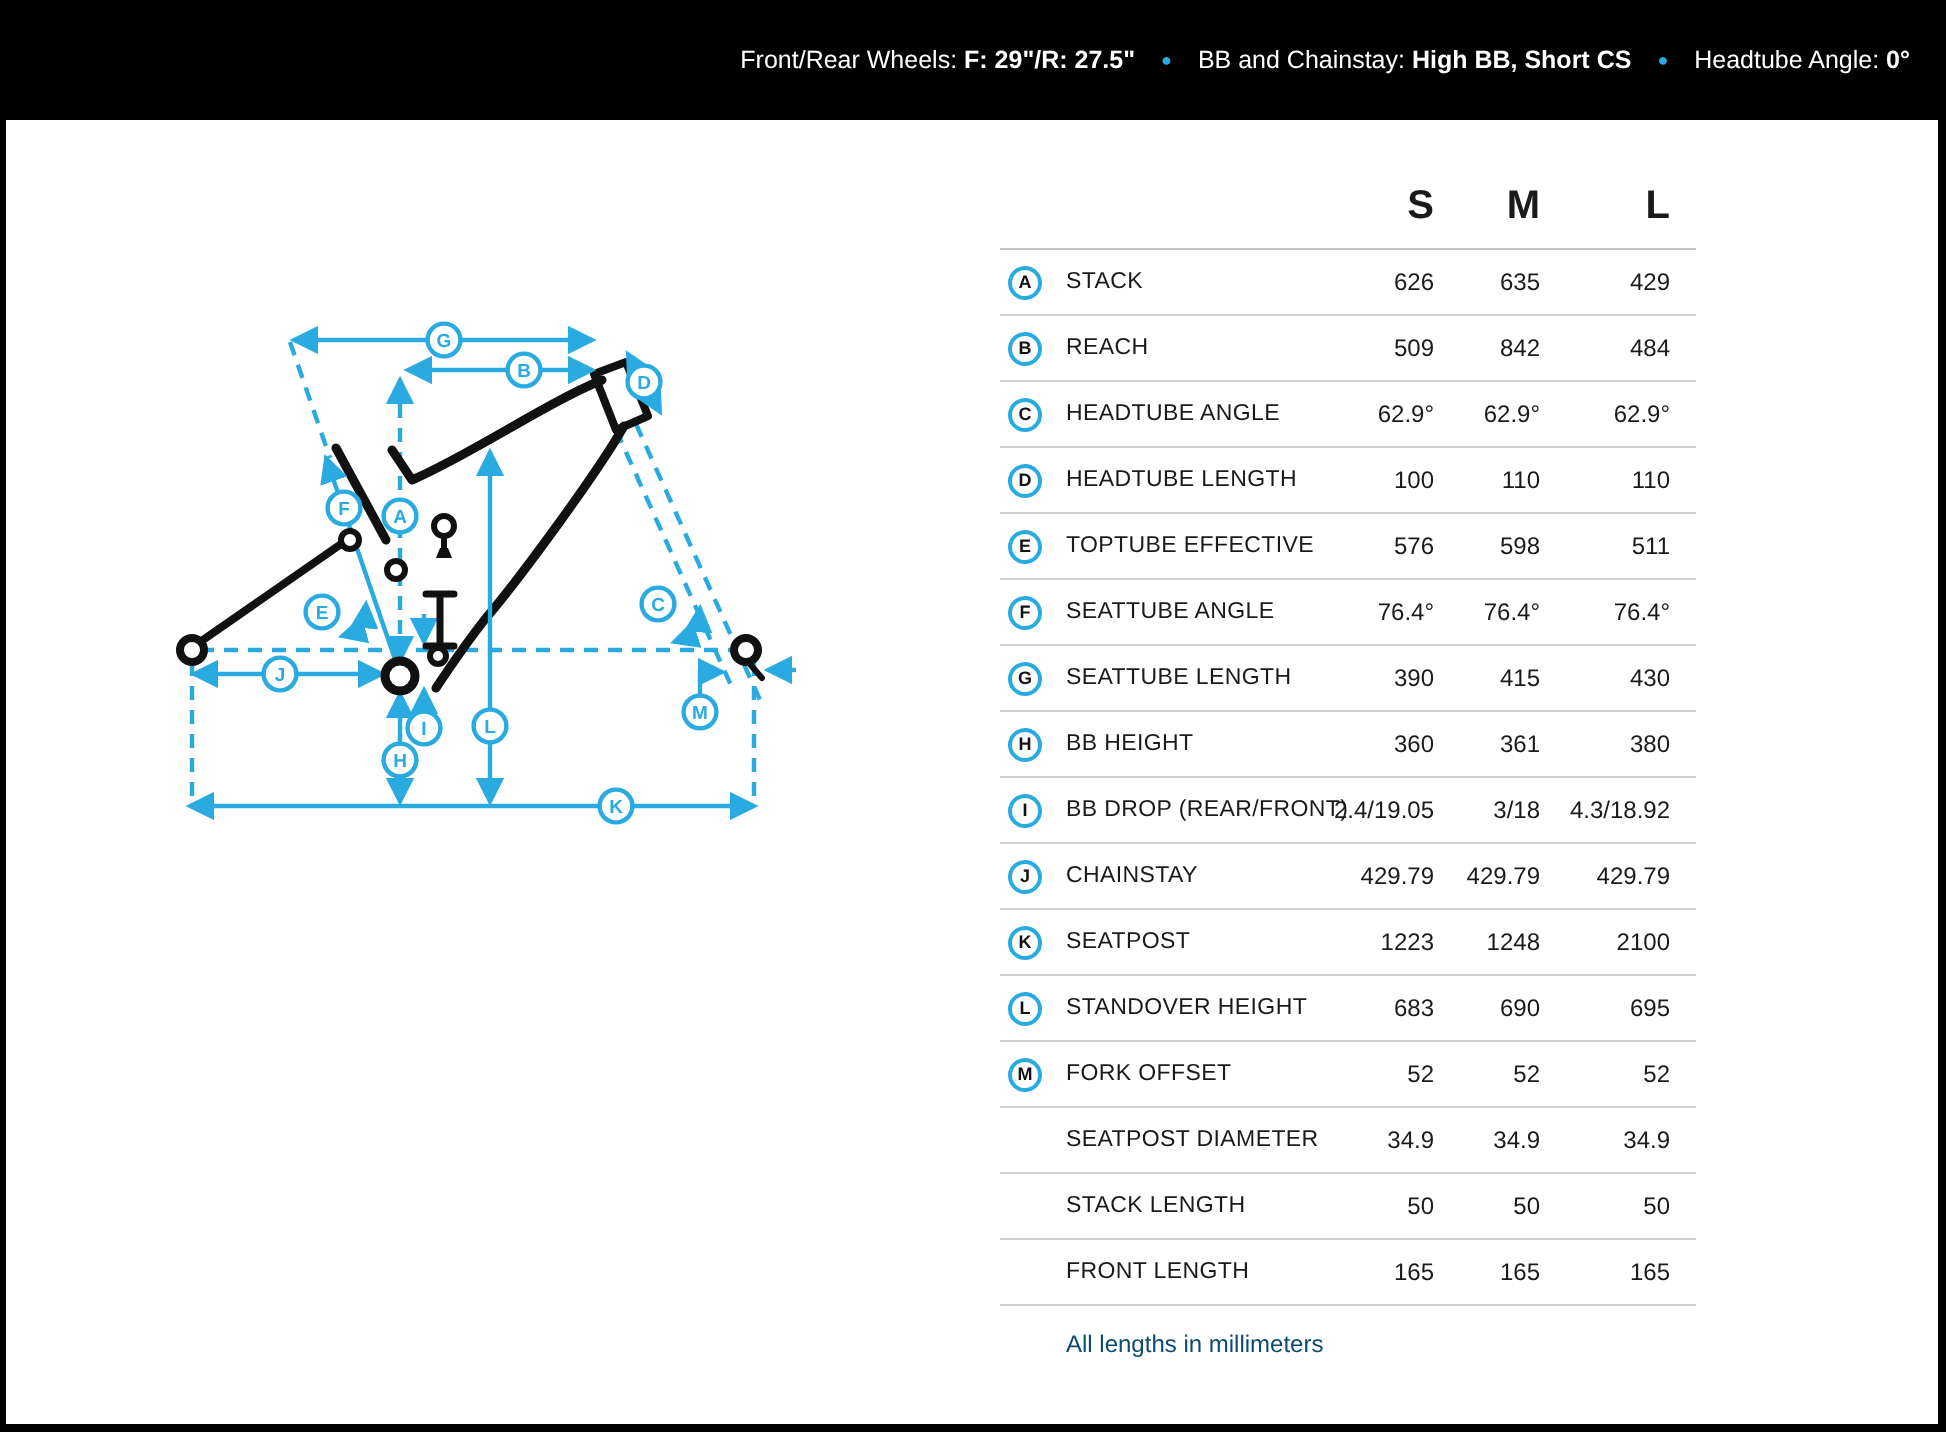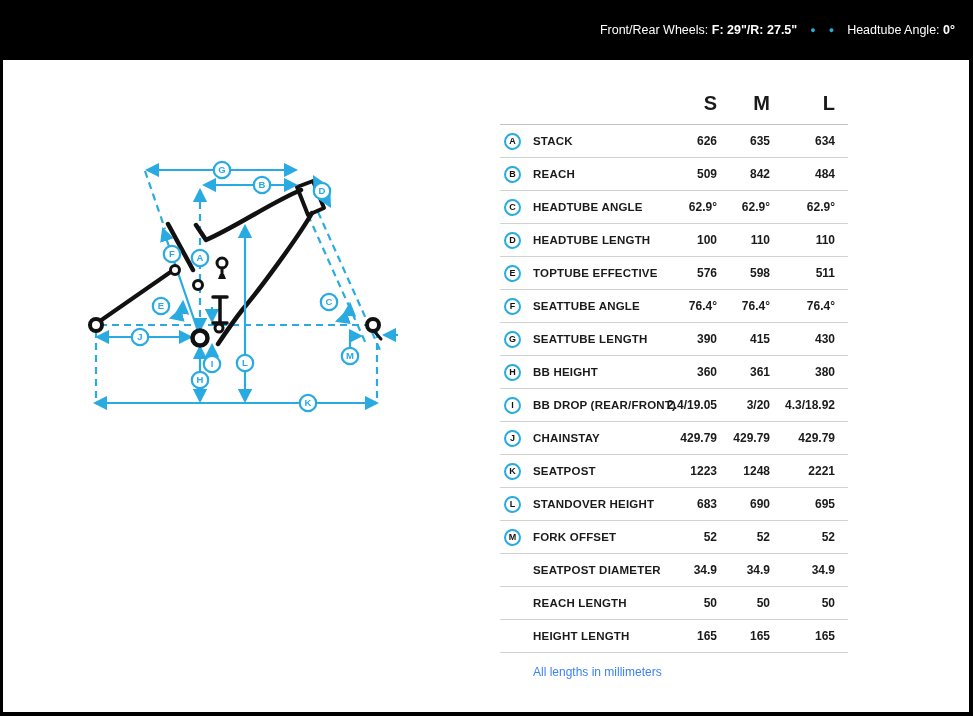--- a/index.html
+++ b/index.html
@@ -29,33 +29,34 @@
   .thead{position:relative;height:38px;border-bottom:1px solid #c3c3c3;}
   .thead .hcell{position:absolute;top:6px;width:70px;text-align:right;font-size:20px;font-weight:bold;}
   .trow{position:relative;height:32px;border-bottom:1px solid #d2d2d2;display:flex;align-items:center;}
   .tbadge{
     box-sizing:border-box;flex:0 0 17px;width:17px;height:17px;margin-left:4px;
     border:2px solid #29ABE2;border-radius:50%;
     display:flex;align-items:center;justify-content:center;
     font-size:9px;font-weight:bold;color:#111;
   }
   .tbadge.empty{visibility:hidden;}
-  .tlabel{margin-left:12px;font-weight:bold;font-size:11.5px;letter-spacing:.2px;}
-  .tval{position:absolute;width:80px;text-align:right;font-size:12px;font-weight:bold;}
+  .tlabel{margin-left:12px;font-weight:normal;font-size:11.5px;letter-spacing:.2px;}
+  .tval{position:absolute;width:80px;text-align:right;font-size:12px;font-weight:normal;}
   .c0{right:131px}.c1{right:78px}.c2{right:13px}
-  .footnote{margin:12px 0 0 33px;font-size:12px;color:#3b82f6;}
+  .footnote{margin:12px 0 0 33px;font-size:12px;color:#0c4a6e;}
 </style>
 </head>
 <body>
 
 <div class="page">
 
   <header class="topbar" id="topbar">
       <span class="tb-item"><span class="tb-label">Front/Rear Wheels: </span><span class="tb-value">F: 29"/R: 27.5"</span></span>
       <span class="tb-dot">●</span>
+      <span class="tb-item"><span class="tb-label">BB and Chainstay: </span><span class="tb-value">High BB, Short CS</span></span>
       <span class="tb-dot">●</span>
       <span class="tb-item"><span class="tb-label">Headtube Angle: </span><span class="tb-value">0°</span></span>
     </header>
 
   <svg class="diagram" viewBox="64 150 350 265" xmlns="http://www.w3.org/2000/svg">
     <defs>
       <marker id="arr" viewBox="0 0 10 10" refX="8.5" refY="5" markerWidth="6.5" markerHeight="6.5" orient="auto-start-reverse">
         <path d="M0,0 L10,5 L0,10 z" fill="#29ABE2"></path>
       </marker>
     </defs>
@@ -148,21 +149,21 @@
         <span class="hcell c0">S</span>
         <span class="hcell c1">M</span>
         <span class="hcell c2">L</span>
       </div>
     <div id="tbody">
         <div class="trow">
           <span class="tbadge">A</span>
           <span class="tlabel">STACK</span>
           <span class="tval c0">626</span>
           <span class="tval c1">635</span>
-          <span class="tval c2">634</span>
+          <span class="tval c2">429</span>
         </div>
         <div class="trow">
           <span class="tbadge">B</span>
           <span class="tlabel">REACH</span>
           <span class="tval c0">509</span>
           <span class="tval c1">842</span>
           <span class="tval c2">484</span>
         </div>
         <div class="trow">
           <span class="tbadge">C</span>
@@ -203,36 +204,36 @@
           <span class="tbadge">H</span>
           <span class="tlabel">BB HEIGHT</span>
           <span class="tval c0">360</span>
           <span class="tval c1">361</span>
           <span class="tval c2">380</span>
         </div>
         <div class="trow">
           <span class="tbadge">I</span>
           <span class="tlabel">BB DROP (REAR/FRONT)</span>
           <span class="tval c0">2.4/19.05</span>
-          <span class="tval c1">3/20</span>
+          <span class="tval c1">3/18</span>
           <span class="tval c2">4.3/18.92</span>
         </div>
         <div class="trow">
           <span class="tbadge">J</span>
           <span class="tlabel">CHAINSTAY</span>
           <span class="tval c0">429.79</span>
           <span class="tval c1">429.79</span>
           <span class="tval c2">429.79</span>
         </div>
         <div class="trow">
           <span class="tbadge">K</span>
           <span class="tlabel">SEATPOST</span>
           <span class="tval c0">1223</span>
           <span class="tval c1">1248</span>
-          <span class="tval c2">2221</span>
+          <span class="tval c2">2100</span>
         </div>
         <div class="trow">
           <span class="tbadge">L</span>
           <span class="tlabel">STANDOVER HEIGHT</span>
           <span class="tval c0">683</span>
           <span class="tval c1">690</span>
           <span class="tval c2">695</span>
         </div>
         <div class="trow">
           <span class="tbadge">M</span>
@@ -243,28 +244,28 @@
         </div>
         <div class="trow">
           <span class="tbadge empty">X</span>
           <span class="tlabel">SEATPOST DIAMETER</span>
           <span class="tval c0">34.9</span>
           <span class="tval c1">34.9</span>
           <span class="tval c2">34.9</span>
         </div>
         <div class="trow">
           <span class="tbadge empty">X</span>
-          <span class="tlabel">REACH LENGTH</span>
+          <span class="tlabel">STACK LENGTH</span>
           <span class="tval c0">50</span>
           <span class="tval c1">50</span>
           <span class="tval c2">50</span>
         </div>
         <div class="trow">
           <span class="tbadge empty">X</span>
-          <span class="tlabel">HEIGHT LENGTH</span>
+          <span class="tlabel">FRONT LENGTH</span>
           <span class="tval c0">165</span>
           <span class="tval c1">165</span>
           <span class="tval c2">165</span>
         </div>
       </div>
     <div class="footnote">All lengths in millimeters</div>
   </section>
 
 </div>
 

